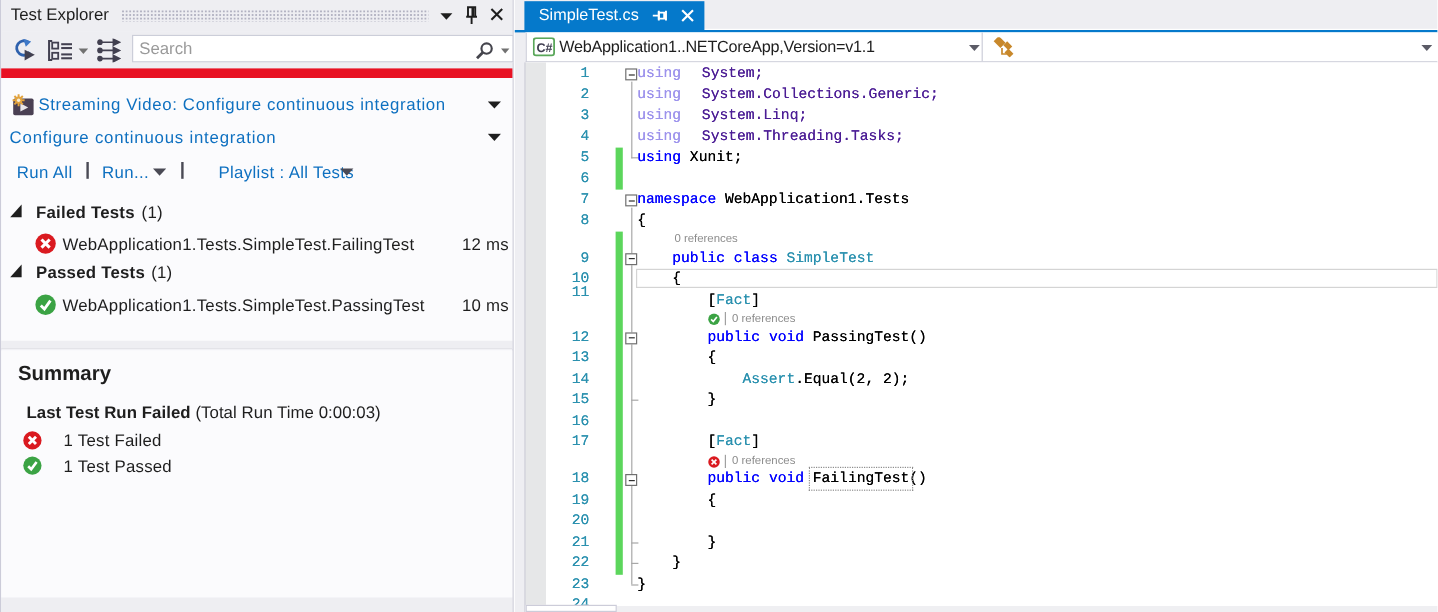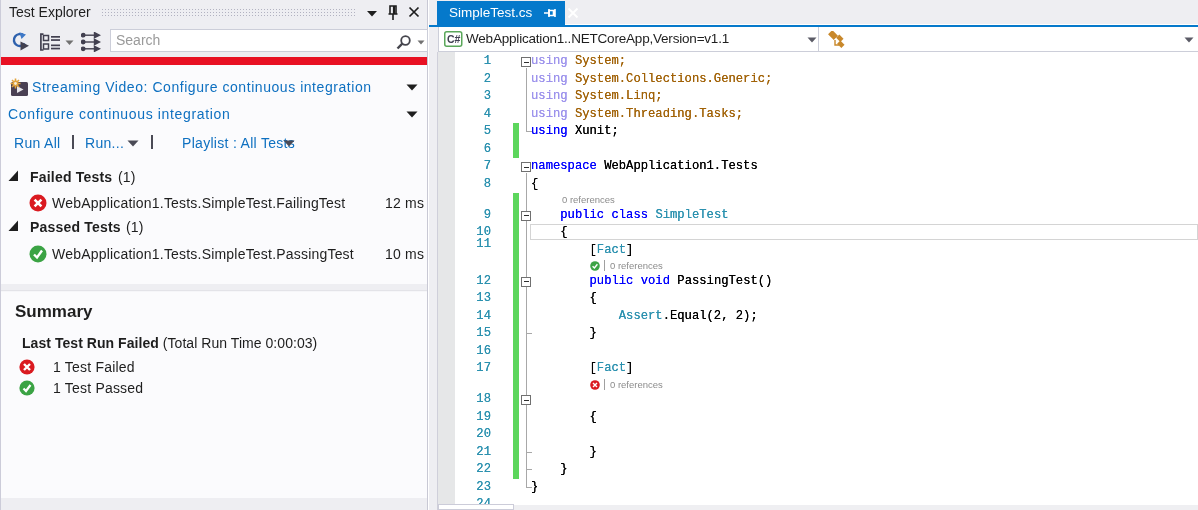--- a/index.html
+++ b/index.html
@@ -19,35 +19,35 @@
 #listarea { left:1px; top:65px; width:426px; height:219px; background:#fbfbfd; }
 #splitband { left:1px; top:284px; width:426px; height:7px; background:#eeeef2; border-bottom:1px solid #e3e3e8;}
 #summary { left:1px; top:292px; width:426px; height:206px; background:#fbfbfd; }
 #botband { left:1px; top:498px; width:426px; height:12px; background:#eeeef2; }
 
 .grip { background-image: radial-gradient(circle, #b2b2c1 0.8px, transparent 0.95px); background-size:3px 3px; }
 
 
 #edstrip { left:429px; top:0; width:9px; height:510px; background:#eeeef2; }
 #tabbar { left:438px; top:0; width:760px; height:24px; background:#eeeef2; }
-#tab { left:437px; top:1px; width:128px; height:24px; background:#0579cb; color:#fff; font-size:13px; }
+#tab { left:437px; top:1px; width:150px; height:24px; background:#0579cb; color:#fff; font-size:13px; }
 #tabline { left:429px; top:25px; width:769px; height:2px; background:#0579cb; }
 #navbar { left:438px; top:27px; width:760px; height:25px; background:#fff; border-bottom:1px solid #ccced9; border-left:1px solid #ccced9;}
 #codearea { left:438px; top:52px; width:760px; height:453px; background:#fff; }
 #indmargin { left:437px; top:52px; width:18px; height:458px; background:#e6e7e8; }
 #hscroll { left:438px; top:505px; width:760px; height:5px; background:#efeff2; }
 #hscrollbox { left:438px; top:504px; width:76px; height:6px; background:#fff; border:1px solid #ccccd9; }
 
 .lnum { position:absolute; left:455px; width:36px; text-align:right; color:#2b91af; text-shadow:0 0 0.4px currentColor;
   font-family:"Liberation Mono", monospace; font-size:12.2px; line-height:17.5px; height:17.5px; }
 .cl { position:absolute; left:531px; font-family:"Liberation Mono", monospace;
   font-size:12.2px; line-height:17.5px; height:17.5px; white-space:pre; color:#000; text-shadow:0 0 0.45px currentColor; }
 .kw { color:#0000ff; }
 .kwg { color:#9c92ec; }
-.gr { color:#a16207; }
+.gr { color:#4c1d95;padding-left:10px; }
 .ty { color:#2b91af; }
 .lens { position:absolute; font-size:9.5px; color:#8c8c8c; line-height:13.5px; height:13.5px; }
 .gbar { position:absolute; left:513px; width:6px; background:#5cd65c; }
 .obox { position:absolute; left:521px; width:10px; height:10px; border:1px solid #707070; background:#fff; }
 .obox::after { content:""; position:absolute; left:1.5px; right:1.5px; top:3.5px; height:1px; background:#2f2f2f; }
 .oline { position:absolute; left:526px; width:1px; background:#a8a8a8; }
 .ostub { position:absolute; left:526px; width:6px; height:1px; background:#a8a8a8; }
 </style>
 </head>
 <body>
@@ -279,20 +279,21 @@
   <div class="cl" style="top:158.0px;"><span class="kw">namespace</span> WebApplication1.Tests</div>
   <div class="cl" style="top:175.5px;">{</div>
   <div class="cl" style="top:206.5px;">    <span class="kw">public</span> <span class="kw">class</span> <span class="ty">SimpleTest</span></div>
   <div class="cl" style="top:224.0px;">    {</div>
   <div class="cl" style="top:241.5px;">        [<span class="ty">Fact</span>]</div>
   <div class="cl" style="top:272.5px;">        <span class="kw">public</span> <span class="kw">void</span> PassingTest()</div>
   <div class="cl" style="top:290.0px;">        {</div>
   <div class="cl" style="top:307.5px;">            <span class="ty">Assert</span>.Equal(2, 2);</div>
   <div class="cl" style="top:325.0px;">        }</div>
   <div class="cl" style="top:360.0px;">        [<span class="ty">Fact</span>]</div>
+  <div class="cl" style="top:391.0px;">        <span class="kw">public</span> <span class="kw">void</span> <span style="outline:1px dotted #8c8c8c; outline-offset:2px;">FailingTest</span>()</div>
   <div class="cl" style="top:408.5px;">        {</div>
   <div class="cl" style="top:443.5px;">        }</div>
   <div class="cl" style="top:461.0px;">    }</div>
   <div class="cl" style="top:478.5px;">}</div>
   <div class="lens" style="left:562px; top:193.0px;">0 references</div>
   <svg class="abs" style="left:590px; top:261.0px;" width="10" height="10">
       <circle cx="5" cy="5" r="4.8" fill="#3ba344"></circle>
       <path d="M2.6 5.2 L4.4 7 L7.4 3.2" stroke="#fff" stroke-width="1.4" fill="none"></path>
     </svg>
   <div class="abs" style="left:604px; top:260.0px; width:1px; height:11px; background:#a0a0a0;"></div>

